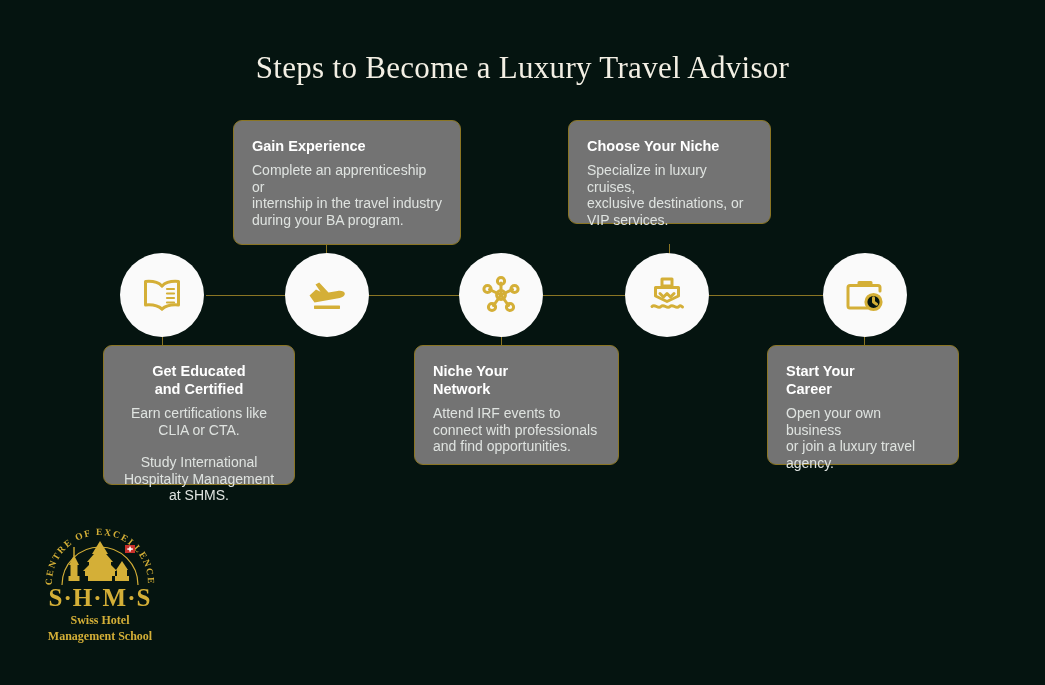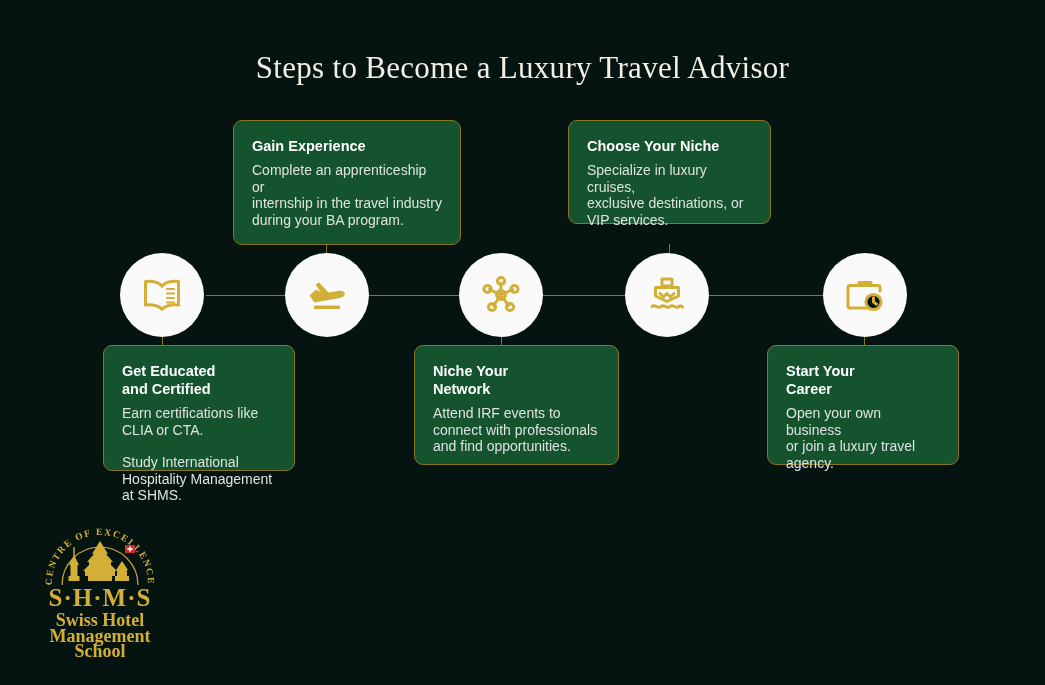--- a/index.html
+++ b/index.html
@@ -47,21 +47,21 @@
     width: 1px;
     background: #8a7524;
   }
 
   
   .card {
     position: absolute;
     box-sizing: border-box;
     border: 1px solid #8a7524;
     border-radius: 9px;
-    background: #14532d;
+    background: #737373;
     padding: 16px 18px 14px 18px;
   }
   .card-title {
     color: #ffffff;
     font-size: 14.5px;
     font-weight: bold;
     line-height: 18px;
     margin: 0 0 7px 0;
     white-space: pre-line;
   }
@@ -112,21 +112,21 @@
     font-weight: bold;
     font-size: 25px;
     letter-spacing: 1px;
     color: #d4af37;
     line-height: 26px;
     margin-top: -2px;
   }
   .logo-sub {
     font-family: "Liberation Serif", serif;
     font-weight: bold;
-    font-size: 18px;
+    font-size: 12px;
     color: #d4af37;
     line-height: 15.5px;
     margin-top: 2px;
     white-space: pre-line;
   }
 </style>
 </head>
 <body>
 
 <div id="stage">
@@ -152,21 +152,21 @@
 during your BA program.</p>
   </div>
 
   <div class="card" style="left:568px; top:120px; width:203px; height:104px;">
     <p class="card-title">Choose Your Niche</p>
     <p class="card-body">Specialize in luxury cruises,
 exclusive destinations, or
 VIP services.</p>
   </div>
 
-  <div class="card" style="left:103px; top:345px; width:192px; height:126px;">
+  <div class="card" style="left:103px; top:345px; width:192px; height:140px;text-align:center;">
     <p class="card-title">Get Educated
 and Certified</p>
     <p class="card-body">Earn certifications like
 CLIA or CTA.</p>
     <p class="card-body">Study International
 Hospitality Management
 at SHMS.</p>
   </div>
 
   <div class="card" style="left:414px; top:345px; width:205px; height:120px;">

